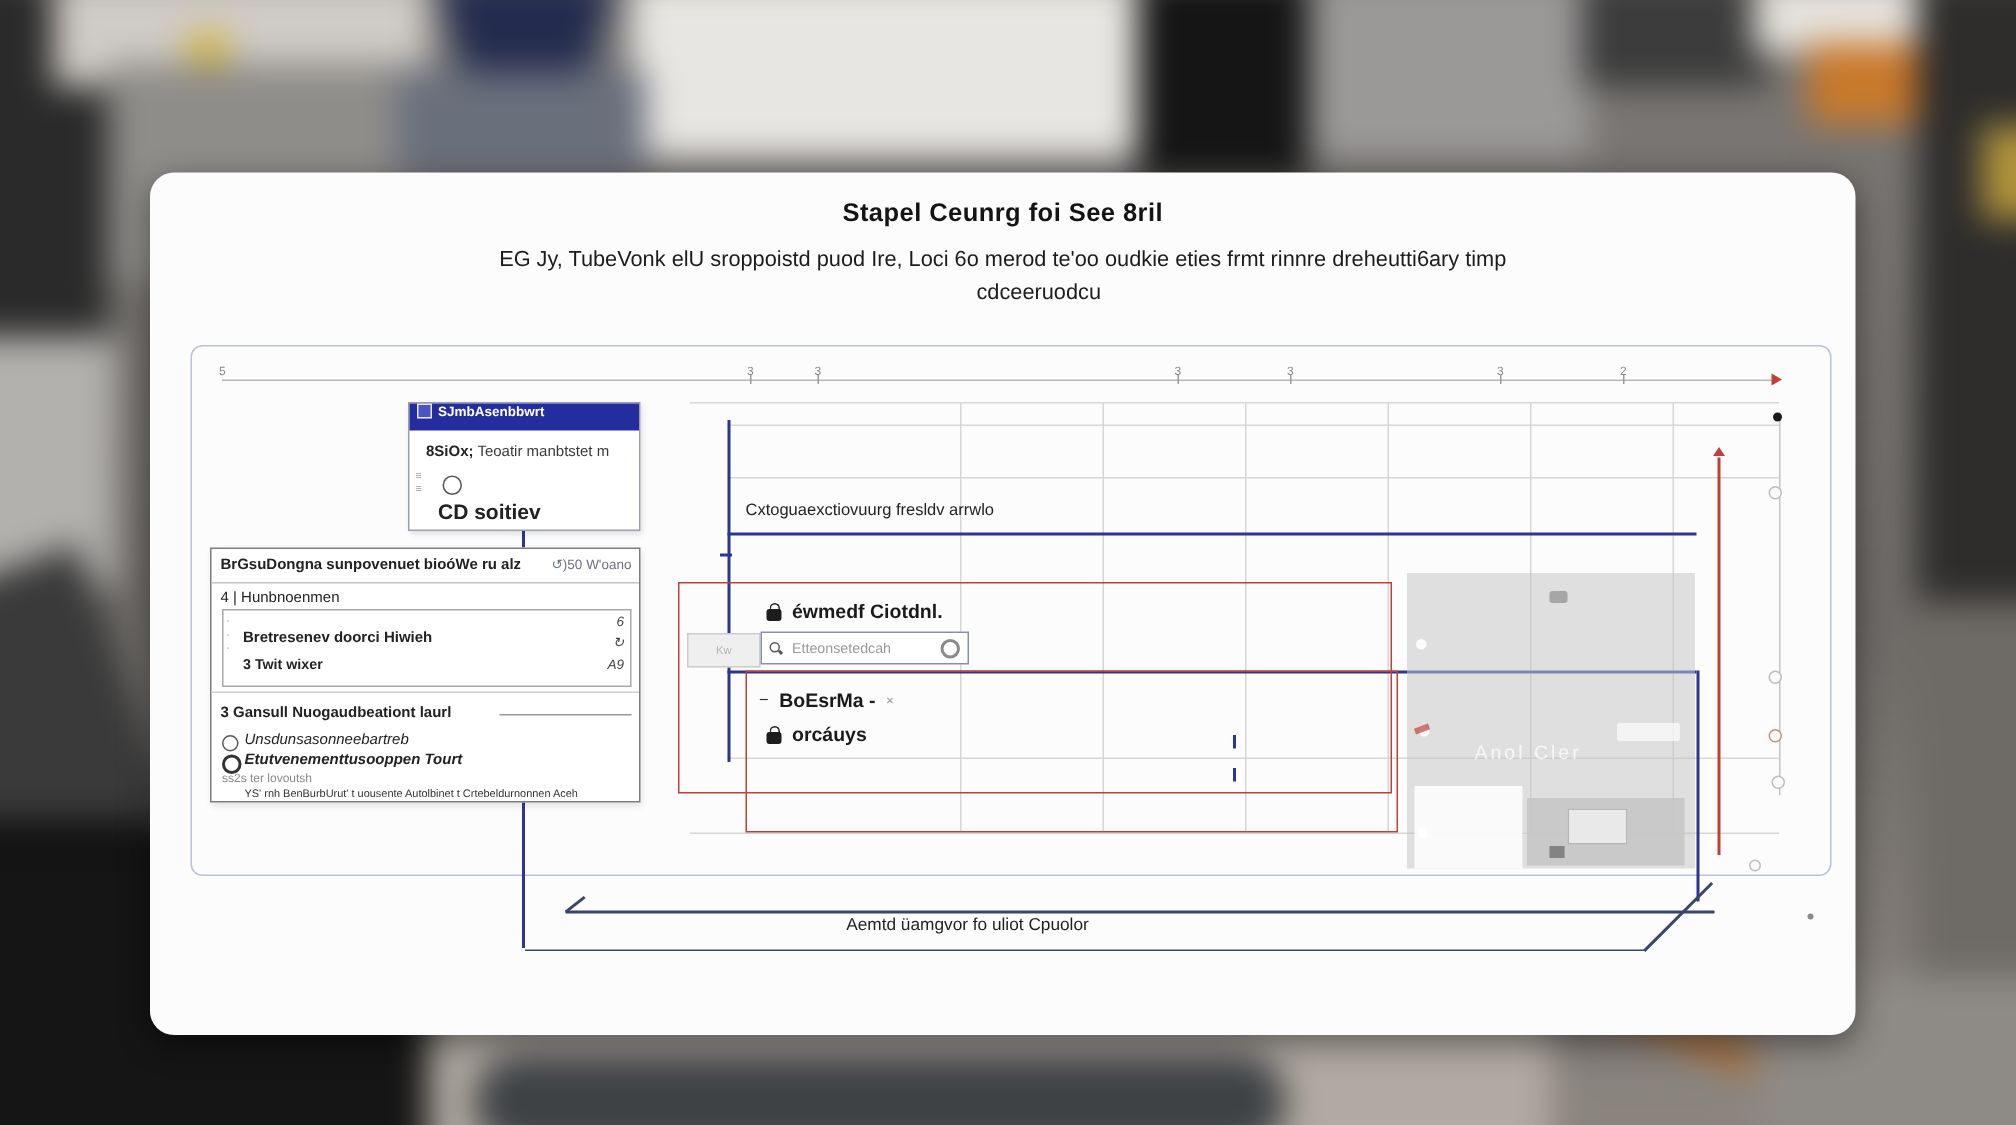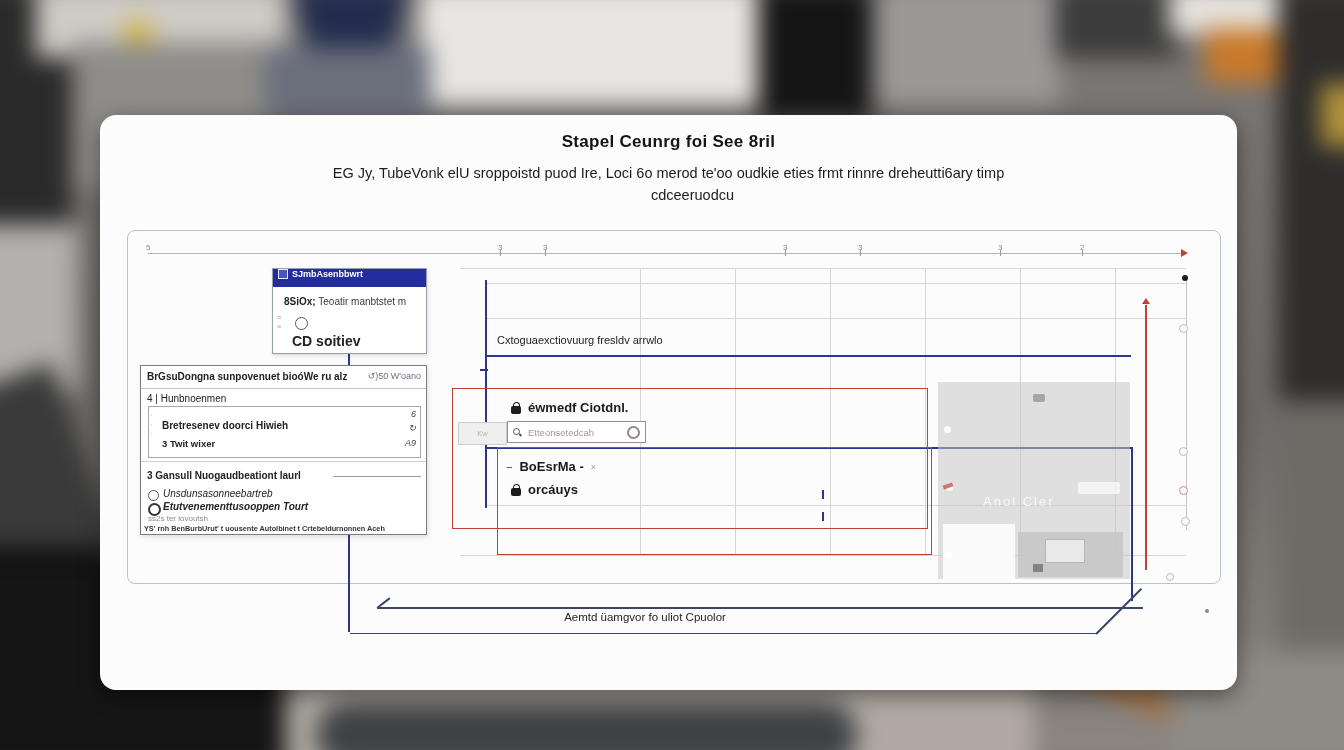--- a/index.html
+++ b/index.html
@@ -35,21 +35,21 @@
   .ldbox .g{position:absolute;left:2px;top:3px;color:#9a9a9a;font-size:7px;line-height:9px;}
   .ldr1{position:absolute;left:13px;top:13px;font-weight:bold;white-space:nowrap;}
   .ldr2{position:absolute;left:13px;top:31px;font-weight:bold;font-size:9.5px;white-space:nowrap;}
   .ldic{position:absolute;right:4px;color:#444;font-size:9px;font-style:italic;}
   .ldsec{position:absolute;left:6px;top:104px;font-weight:bold;white-space:nowrap;}
   .ldrule{position:absolute;top:110px;height:1px;background:#999;}
   .radio{position:absolute;width:9px;height:9px;border:1.5px solid #555;border-radius:50%;background:#fff;}
   .radio.sel{border-width:2.5px;border-color:#333;}
   .rlabel{position:absolute;font-size:10px;white-space:nowrap;font-style:italic;}
   .ldhint{position:absolute;left:7px;top:148px;font-size:8px;color:#8a8a8a;white-space:nowrap;}
-  .ldfoot{position:absolute;left:3px;top:158px;font-size:7.3px;color:#333;font-weight:bold;white-space:nowrap;max-width:272px;overflow:hidden;text-align:right;}
+  .ldfoot{position:absolute;left:22px;top:158px;font-size:7.3px;color:#333;font-weight:normal;white-space:nowrap;max-width:272px;overflow:hidden;text-align:right;}
   .gridlabel{position:absolute;left:497px;top:334px;font-size:11px;color:#222;white-space:nowrap;}
   .cp-row{position:absolute;display:flex;align-items:center;gap:7px;white-space:nowrap;}
   .lock{position:relative;width:10px;height:8px;background:#1d1d1d;border-radius:2px;margin-top:4px;}
   .lock:before{content:"";position:absolute;left:1.5px;top:-4px;width:5px;height:5px;border:1.5px solid #1d1d1d;border-bottom:none;border-radius:4px 4px 0 0;}
   .cptext{font-size:13px;font-weight:bold;color:#1a1a1a;}
   .kwbox{position:absolute;left:458px;top:422px;width:47px;height:21px;border:1px solid #ccc;background:#efefef;color:#b4b4b4;font-size:7.5px;display:flex;align-items:center;justify-content:center;}
   .searchbox{position:absolute;left:507px;top:421px;width:139px;height:22px;border:1.5px solid #8a8fa8;background:#fff;display:flex;align-items:center;padding:0 5px;gap:5px;box-sizing:border-box;}
   .mag{position:relative;width:8px;height:8px;flex:0 0 auto;}
   .mag:before{content:"";position:absolute;left:0;top:0;width:5px;height:5px;border:1.5px solid #555;border-radius:50%;}
   .mag:after{content:"";position:absolute;left:6px;top:6px;width:3px;height:1.5px;background:#555;transform:rotate(45deg);}

